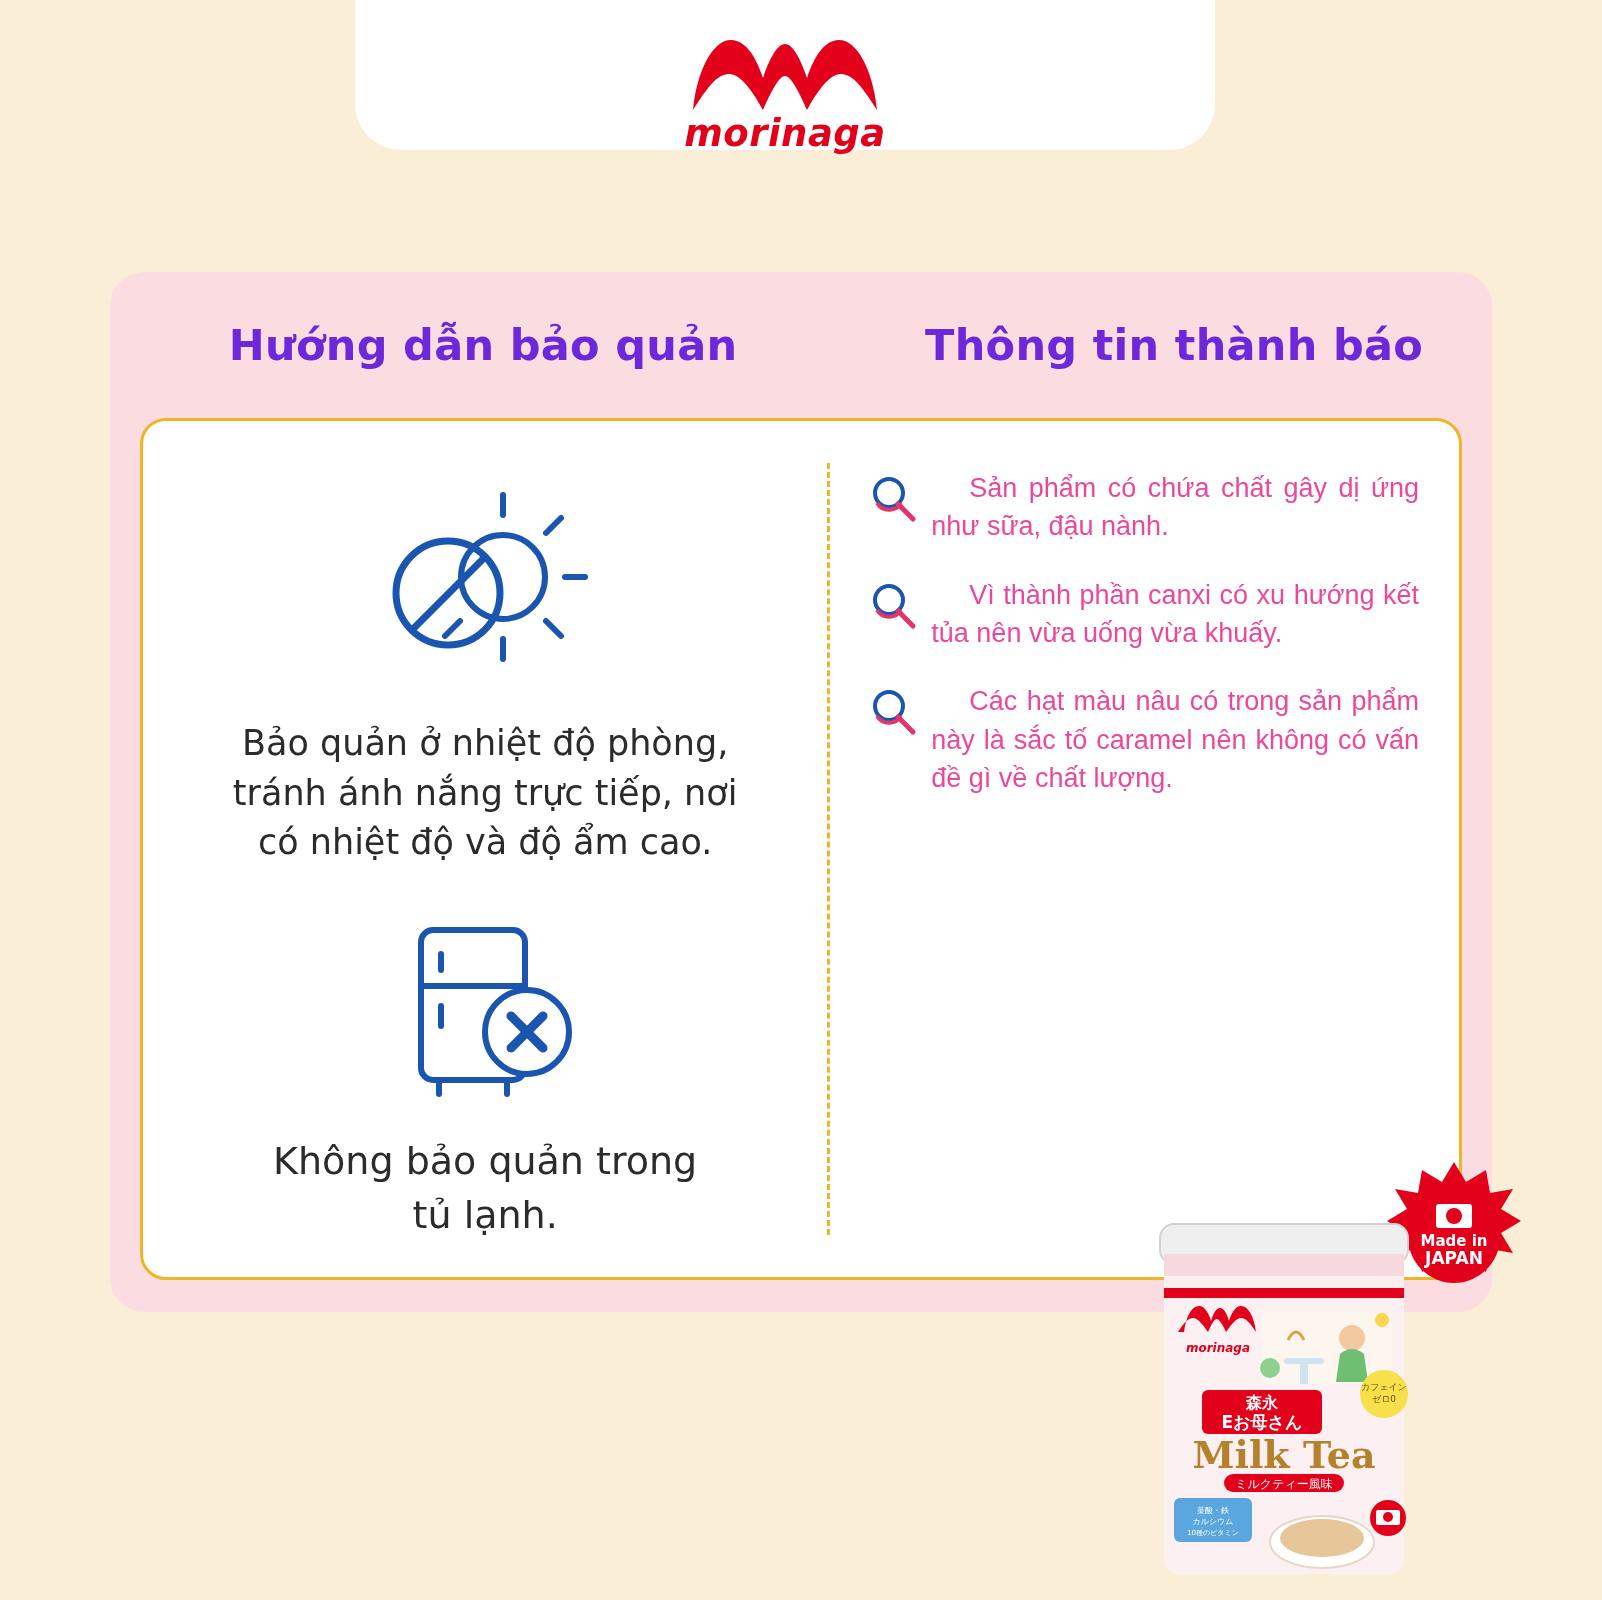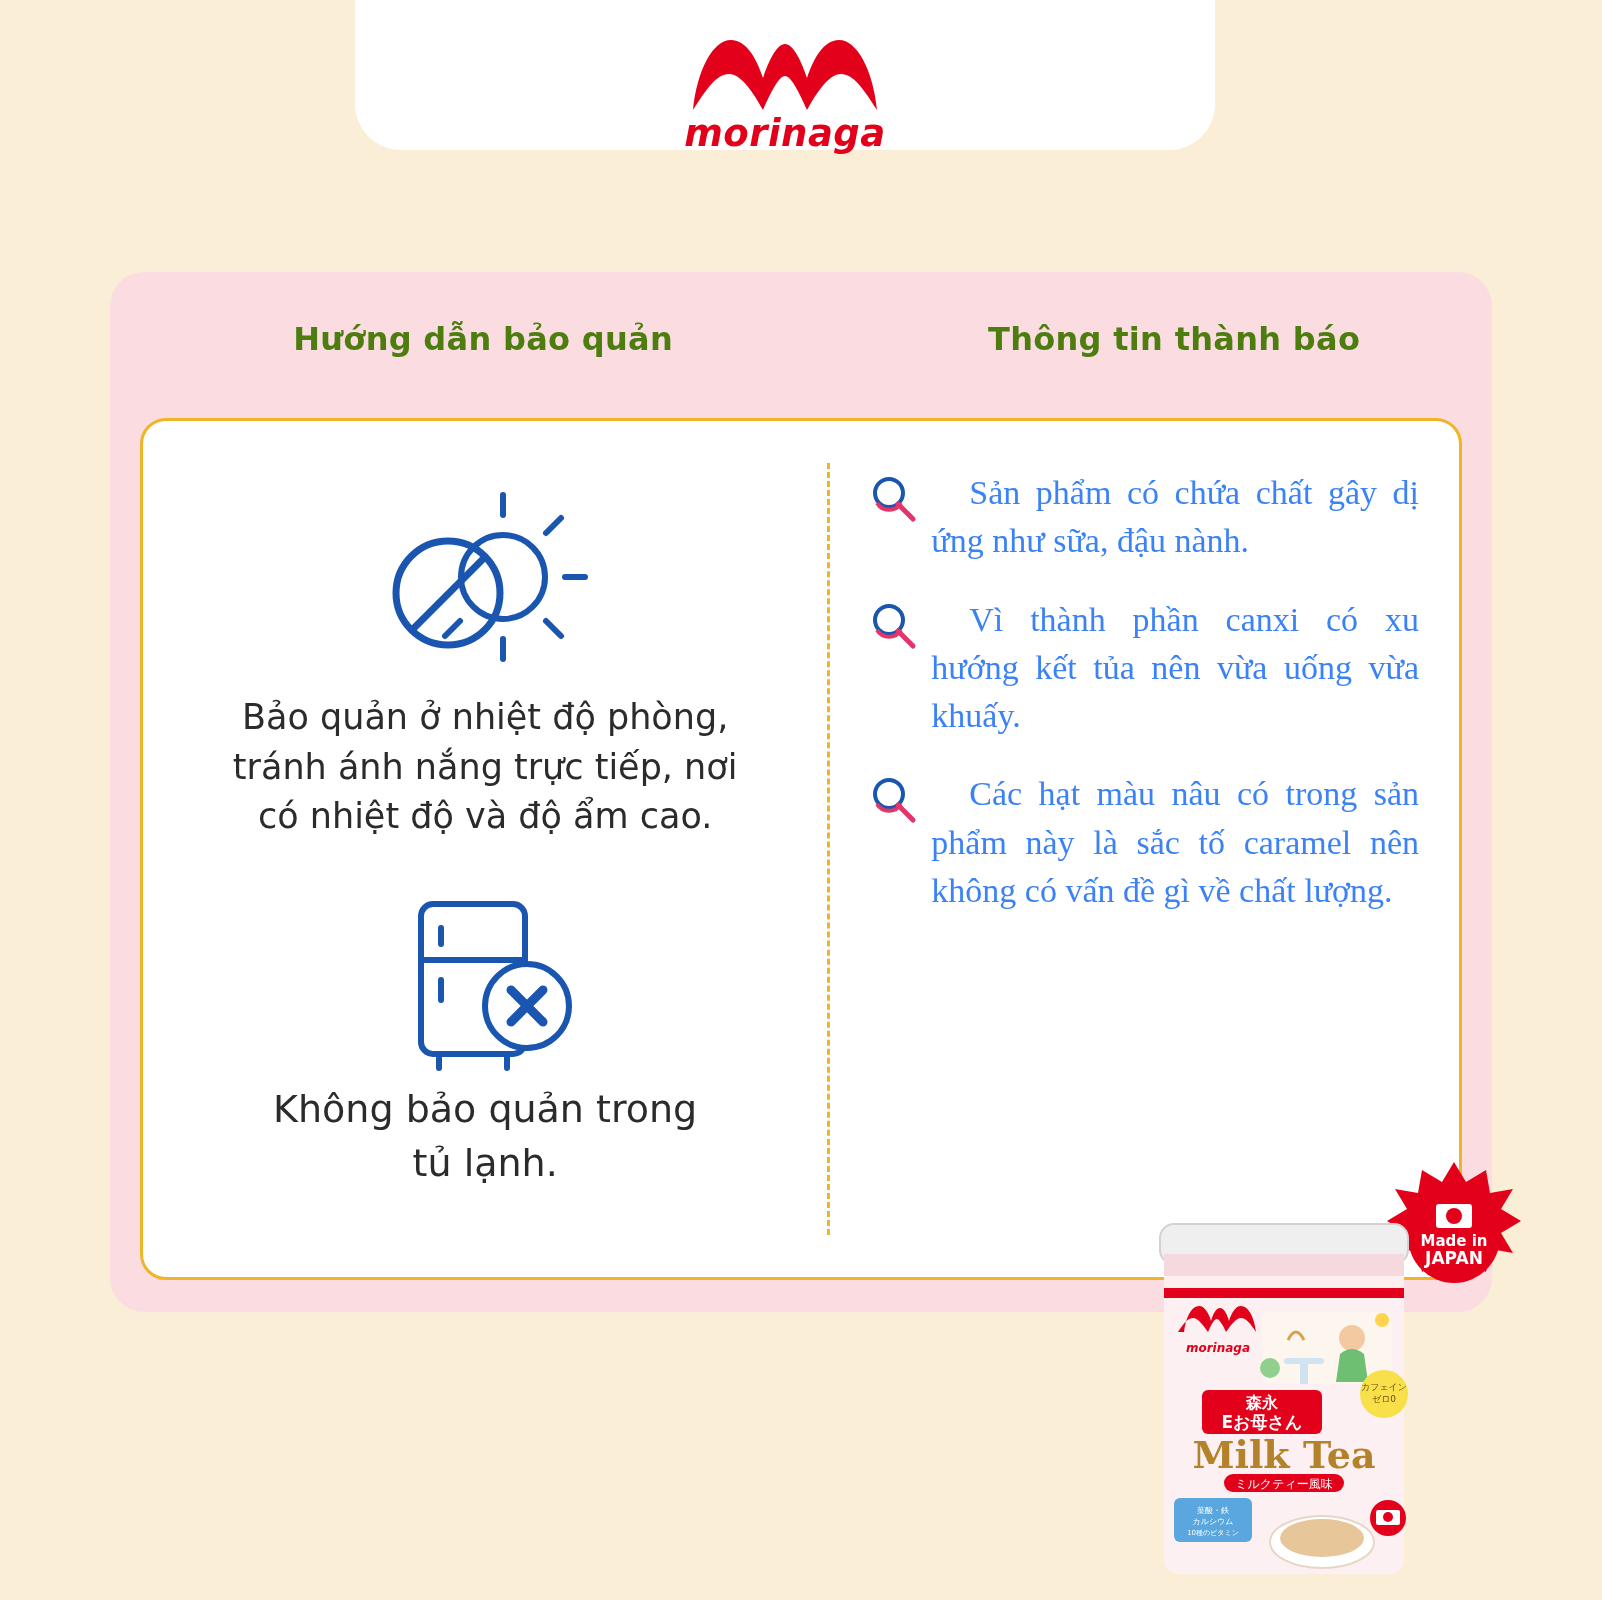--- a/index.html
+++ b/index.html
@@ -65,22 +65,22 @@
     left: 0;
     top: 48px;
     width: 100%;
     display: flex;
   }
   .heading {
     flex: 1;
     text-align: center;
     font-family: "DejaVu Sans", sans-serif;
     font-weight: 700;
-    font-size: 32px;
-    color: #4d7c0f;
+    font-size: 43px;
+    color: #6d28d9;
     letter-spacing: 0.3px;
   }
   .heading.left { flex: 0 0 54%; }
   .heading.right { flex: 0 0 46%; padding-right: 30px; }
 
   
   .card-white {
     position: absolute;
     left: 30px;
     top: 146px;
@@ -114,40 +114,41 @@
   }
 
   .icon-block { margin-top: 18px; }
   .icon-block.second { margin-top: 52px; }
 
   .storage-text {
     font-family: "DejaVu Sans", sans-serif;
     font-size: 35px;
     line-height: 1.42;
     color: #2b2b2b;
+    margin-top: 26px;
     white-space: pre-line;
   }
   .storage-text.small { font-size: 38px; }
 
   
   .warn-item {
     display: flex;
     align-items: flex-start;
     margin-bottom: 30px;
   }
   .warn-icon {
     flex: 0 0 64px;
     padding-top: 4px;
   }
   .warn-text {
     flex: 1;
-    font-family: Liberation Serif, serif;
-    font-size: 34px;
+    font-family: Liberation Sans, sans-serif;
+    font-size: 27px;
     line-height: 1.42;
-    color: #3b82f6;
+    color: #ec4899;
     text-align: justify;
     text-indent: 38px;
   }
 
   
   .product {
     position: absolute;
     right: 60px;
     bottom: 8px;
     width: 430px;

